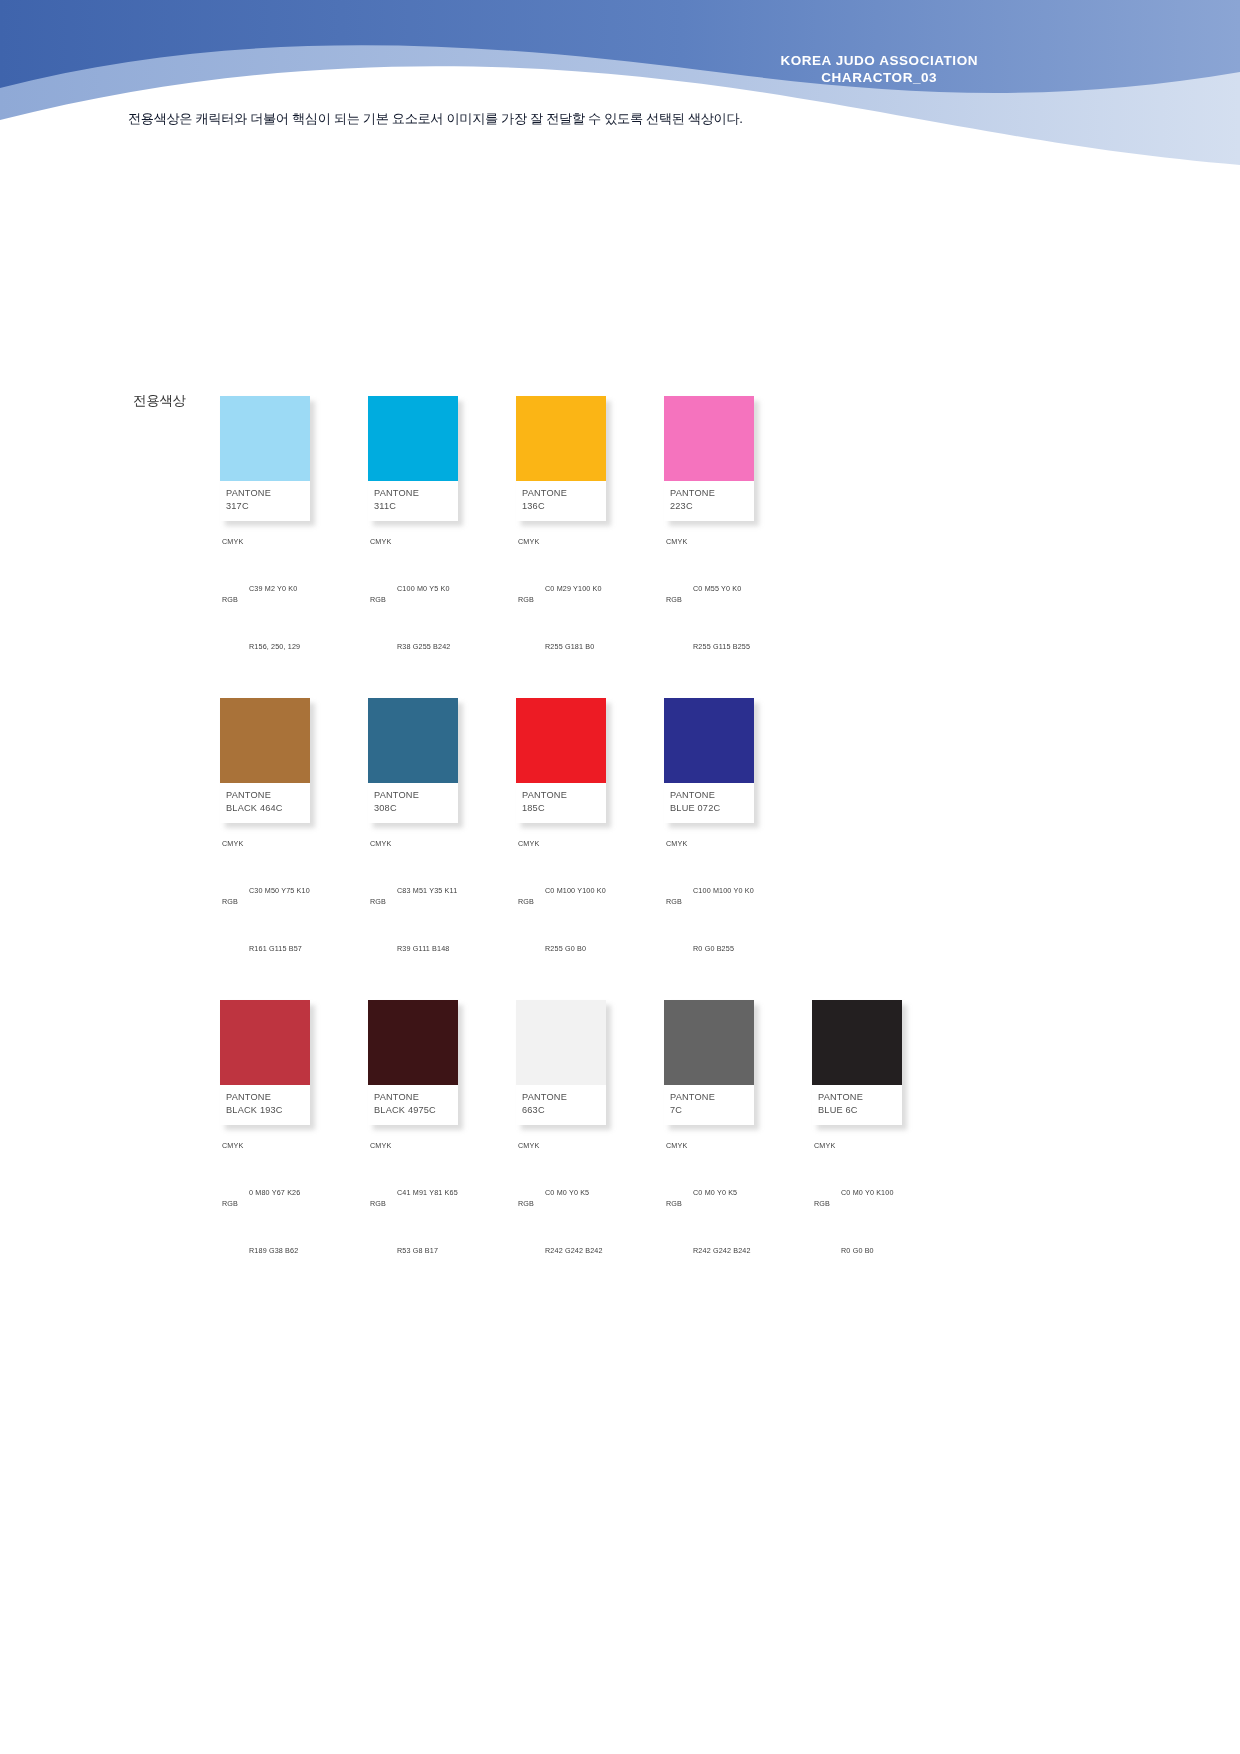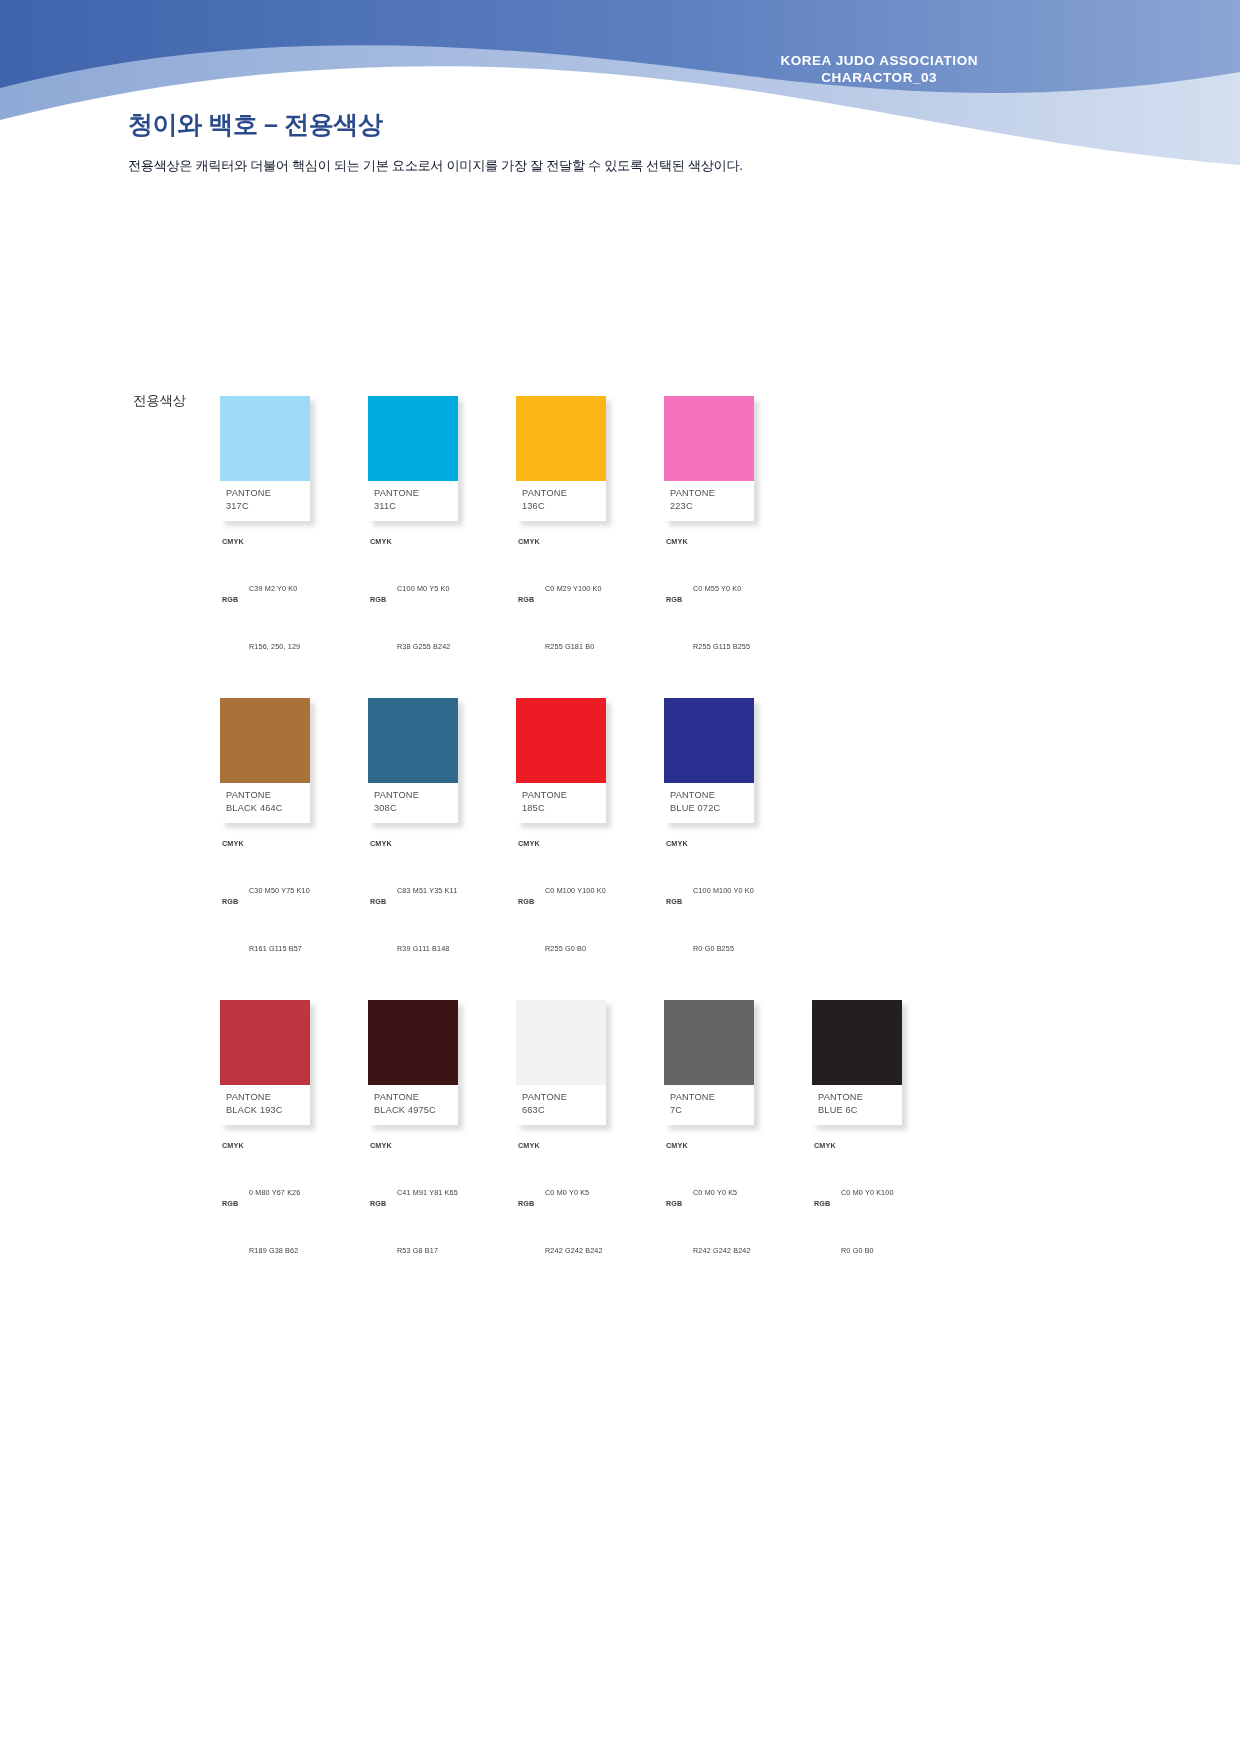--- a/index.html
+++ b/index.html
@@ -142,21 +142,21 @@
   }
   .val-row {
     font-size: 7.2px;
     color: #3d3d3d;
     line-height: 10.5px;
     letter-spacing: 0.15px;
     white-space: nowrap;
     display: flex;
   }
   .val-key {
-    font-weight: bold;
+    font-weight: normal;
     width: 25px;
     flex: 0 0 25px;
   }
   .val-num {
     padding-left: 2px;
     margin-top: 47px;
   }
 </style>
 </head>
 <body>
@@ -182,21 +182,20 @@
 
     <path d="M0,104 C320,38 560,58 790,100 C960,132 1080,158 1240,168 L1240,165 L0,165 Z" fill="#ffffff" opacity="0.0"></path>
   </svg>
   <div class="header-title">
     <div>KOREA JUDO ASSOCIATION</div>
     <div>CHARACTOR_03</div>
   </div>
 </div>
 
 <div class="intro">
-  <h1 class="page-title">청이와 백호 – 전용색상</h1>
   <div class="desc-line">전용색상은 캐릭터와 더불어 핵심이 되는 기본 요소로서 이미지를 가장 잘 전달할 수 있도록 선택된 색상이다.</div>
 </div>
 
 <div class="section-label">전용색상</div>
 
 <div class="swatch-grid">
     <div class="swatch-row">
       <div class="swatch-cell">
         <div class="chip-wrap">
           <div class="chip-shadow"></div>

